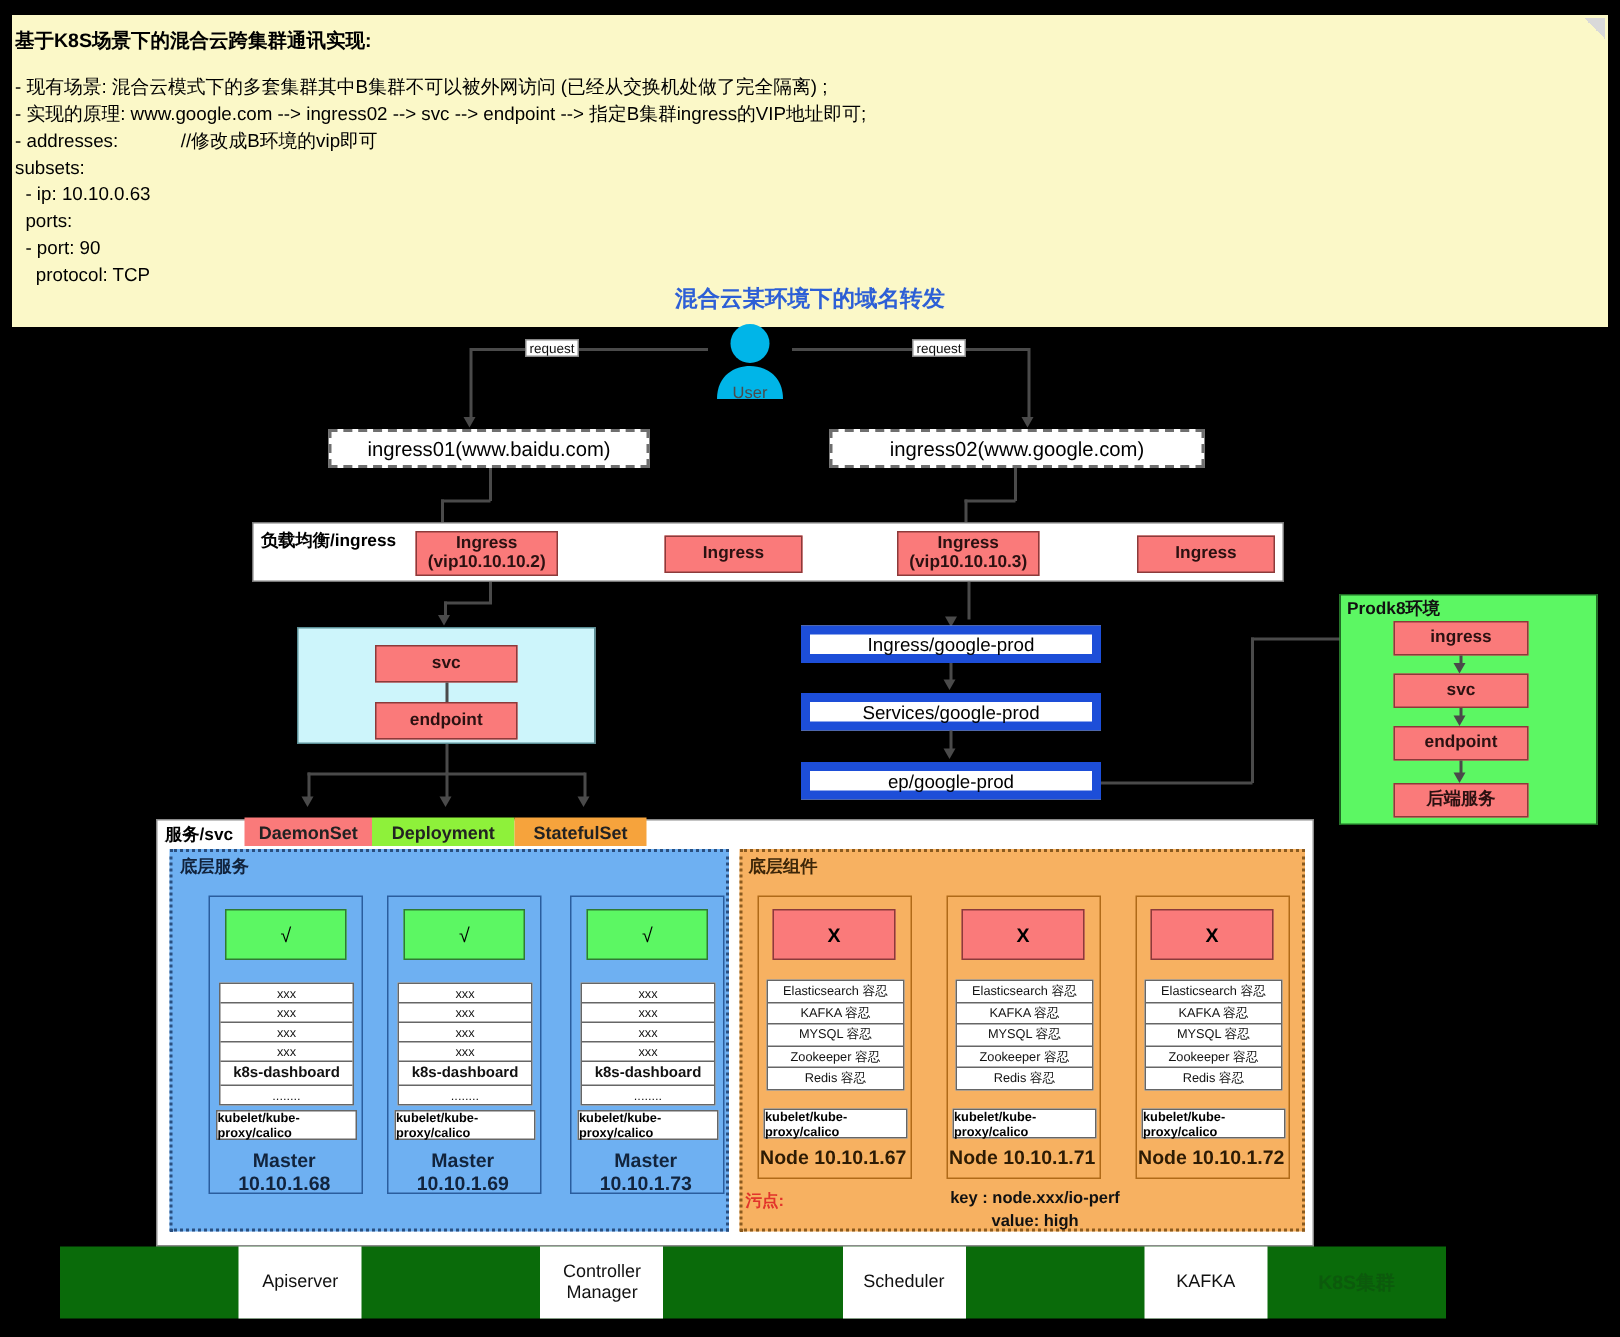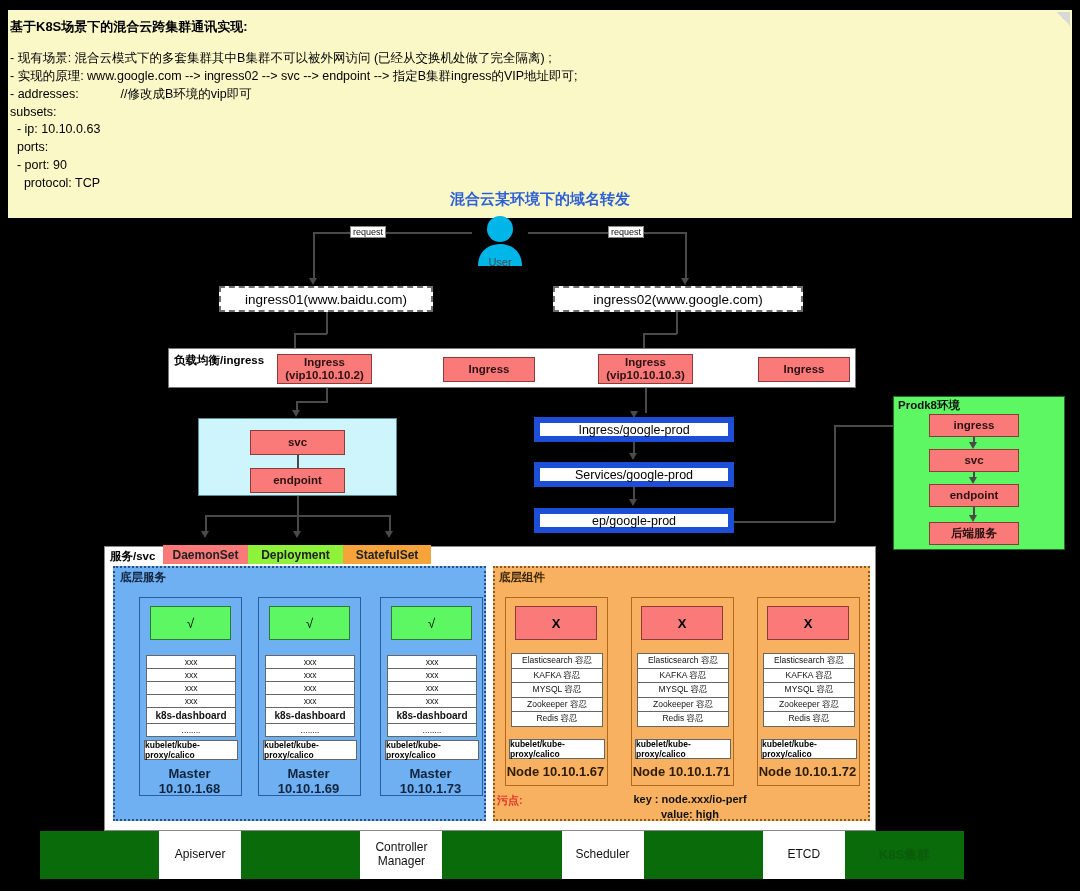--- a/index.html
+++ b/index.html
@@ -356,15 +356,15 @@
 </div>
 
 <div class="abs" id="bottombar">
   <div class="cell"></div>
   <div class="cell w">Apiserver</div>
   <div class="cell"></div>
   <div class="cell w">Controller Manager</div>
   <div class="cell"></div>
   <div class="cell w">Scheduler</div>
   <div class="cell"></div>
-  <div class="cell w">ETCD</div>
+  <div class="cell w">KAFKA</div>
   <div class="cell k">K8S集群</div>
 </div>
 
 </body></html>

